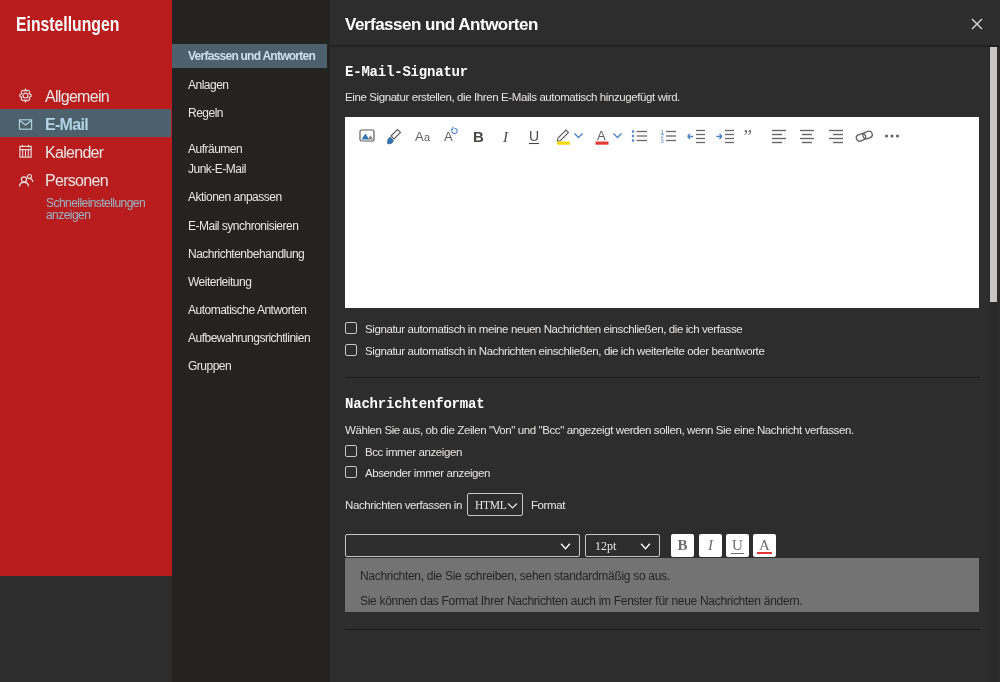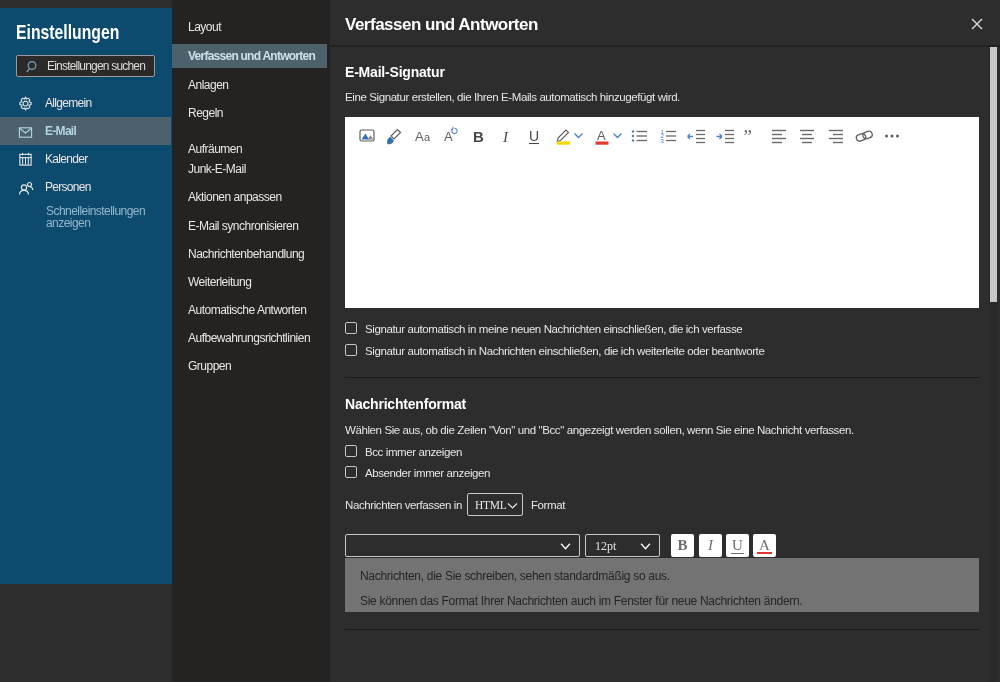--- a/index.html
+++ b/index.html
@@ -1,44 +1,44 @@
 <!DOCTYPE html>
 <html><head>
 <meta charset="utf-8">
 <style>
 * { margin:0; padding:0; box-sizing:border-box; }
 html,body { width:1000px; height:682px; overflow:hidden; background:#2e2d2d;
   font-family:"Liberation Sans", sans-serif; }
 .abs { position:absolute; }
 #stage { position:relative; width:1000px; height:682px; }
 
-#sb1 { left:0; top:0; width:172px; height:576px; background:#0c4a6e;margin-top:8px; }
+#sb1 { left:0; top:0; width:172px; height:576px; background:#b91c1c; }
 #sb1 h1 { position:absolute; left:16px; top:12px; font-size:21px; font-weight:700;
   color:#ffffff; transform:scaleX(0.75); transform-origin:left top; white-space:nowrap; }
 #search { position:absolute; left:16px; top:47px; width:139px; height:22px;
   border:1px solid #9b9997; border-radius:2px; background:#2b2a29; }
 #search span.ph { position:absolute; left:30px; top:3px; font-size:12px; color:#dddcdb; letter-spacing:-0.8px; white-space:nowrap;}
-.nav1 { position:absolute; left:0; width:171px; height:28px; color:#e8e7e6; font-size:12px; letter-spacing:-0.7px; white-space:nowrap;text-align:right;}
+.nav1 { position:absolute; left:0; width:171px; height:28px; color:#e8e7e6; font-size:16px; letter-spacing:-0.7px; white-space:nowrap;text-align:right;}
 .nav1 .ic { position:absolute; left:18px; top:6px; }
 .nav1 .tx { position:absolute; left:45px; top:7px; }
 #quick { position:absolute; left:46px; top:198px; width:120px; font-size:12px;
   color:#95b7cb; line-height:11.5px; letter-spacing:-0.55px;}
 
 #sb2 { left:172px; top:0; width:158px; height:682px; background:#242322; }
 .nav2 { position:absolute; left:0; width:155px; height:28px; color:#e8e7e6;
   font-size:12px; letter-spacing:-0.5px; white-space:nowrap; }
 .nav2 span { position:absolute; left:16px; top:8px; }
 #sel2 { position:absolute; left:0; top:44px; width:155px; height:24px; background:#4c616b; }
 #sel2 span { position:absolute; left:16px; top:5px; font-size:12px; font-weight:700; color:#cde0ea; letter-spacing:-0.75px; white-space:nowrap;}
 
 #main { left:330px; top:0; width:670px; height:682px; background:#2e2d2d; }
 #hdr { position:absolute; left:15px; top:15px; font-size:17px; font-weight:700; color:#ffffff; letter-spacing:-0.5px; white-space:nowrap;}
 #clsx { position:absolute; left:638px; top:15px; width:18px; height:18px; }
 #hdrline { position:absolute; left:0; top:45px; width:670px; height:2px; background:#232222; }
-.h2 { position:absolute; left:15px; font-size:14px; font-weight:700; color:#ffffff; letter-spacing:-0.2px;}
+.h2 { position:absolute; left:15px; font-size:14px; font-weight:700; color:#ffffff; letter-spacing:-0.2px;font-family:Liberation Mono, monospace;}
 .desc { position:absolute; left:15px; font-size:11.5px; color:#e6e5e4; letter-spacing:-0.4px; white-space:nowrap;}
 #editor { position:absolute; left:15px; top:117px; width:634px; height:191px; background:#ffffff; }
 .cbrow { position:absolute; left:15px; height:14px; }
 .cbrow .box { position:absolute; left:0; top:0; width:12px; height:12px; border:1px solid #c8c6c4; border-radius:2px; background:transparent; }
 .cbrow .lbl { position:absolute; left:20px; top:0.5px; font-size:11.5px; color:#e6e5e4; white-space:nowrap; letter-spacing:-0.4px;}
 .divider { position:absolute; left:15px; width:635px; height:1px; background:#1b1a1a; }
 .dd { position:absolute; border:1px solid #c8c6c4; border-radius:2px; color:#e5e5e5; font-size:12px;font-family:Liberation Serif, serif; }
 
 #preview { position:absolute; left:15px; top:558px; width:634px; height:54px; background:#737373; }
 #preview div { position:absolute; left:15px; font-size:12px; color:#252525; letter-spacing:-0.3px; white-space:nowrap;}
@@ -48,27 +48,20 @@
 
 #sctrack { position:absolute; left:989px; top:47px; width:8px; height:635px; background:#2a2929; }
 #scthumb { position:absolute; left:990px; top:47px; width:7px; height:255px; background:#c8c7c6; }
 </style>
 </head>
 <body>
 <div id="stage">
 
   <div class="abs" id="sb1">
     <h1>Einstellungen</h1>
-    <div id="search">
-      <svg style="position:absolute;left:8px;top:3px" width="16" height="16" viewBox="0 0 16 16">
-        <circle cx="7" cy="6.5" r="3.8" fill="none" stroke="#6f95a7" stroke-width="1.4"></circle>
-        <line x1="4.6" y1="9.5" x2="1.8" y2="13" stroke="#6f95a7" stroke-width="1.4"></line>
-      </svg>
-      <span class="ph">Einstellungen suchen</span>
-    </div>
 
     <div class="nav1" style="top:81px">
       <svg class="ic" width="15" height="15" viewBox="0 0 16 16" style="top:6.5px">
         <path d="M8 5.4 A2.6 2.6 0 1 0 8 10.6 A2.6 2.6 0 1 0 8 5.4 M8 1.2 L9 3.2 L11.2 2.4 L12.6 4.0 L11.8 6.2 L14 7 L14 9 L11.8 9.8 L12.6 12 L11.2 13.6 L9 12.8 L8 14.8 L7 12.8 L4.8 13.6 L3.4 12 L4.2 9.8 L2 9 L2 7 L4.2 6.2 L3.4 4.0 L4.8 2.4 L7 3.2 Z" fill="none" stroke="#e6e5e4" stroke-width="1.2" stroke-linejoin="round"></path>
       </svg>
       <span class="tx">Allgemein</span>
     </div>
 
     <div class="nav1" style="top:109px;height:28px;background:#4c616b;color:#b3d4e4;font-weight:700">
       <svg class="ic" width="15" height="15" viewBox="0 0 16 16" style="top:7.5px">
@@ -98,23 +91,20 @@
         <circle cx="11.5" cy="4.5" r="2" fill="none" stroke="#e6e5e4" stroke-width="1.1"></circle>
         <path d="M11.8 6.7 C13.8 6.9 14.8 8.2 14.8 10" fill="none" stroke="#e6e5e4" stroke-width="1.1"></path>
       </svg>
       <span class="tx">Personen</span>
     </div>
 
     <div id="quick">Schnelleinstellungen<br>anzeigen</div>
   </div>
 
   <div class="abs" id="sb2">
-    <div class="nav2" style="top:12px">
-        <span>Layout</span>
-      </div>
     <div id="sel2">
         <span>Verfassen und Antworten</span>
       </div>
     <div class="nav2" style="top:70px">
         <span>Anlagen</span>
       </div>
     <div class="nav2" style="top:98px">
         <span>Regeln</span>
       </div>
     <div class="nav2" style="top:134px">

